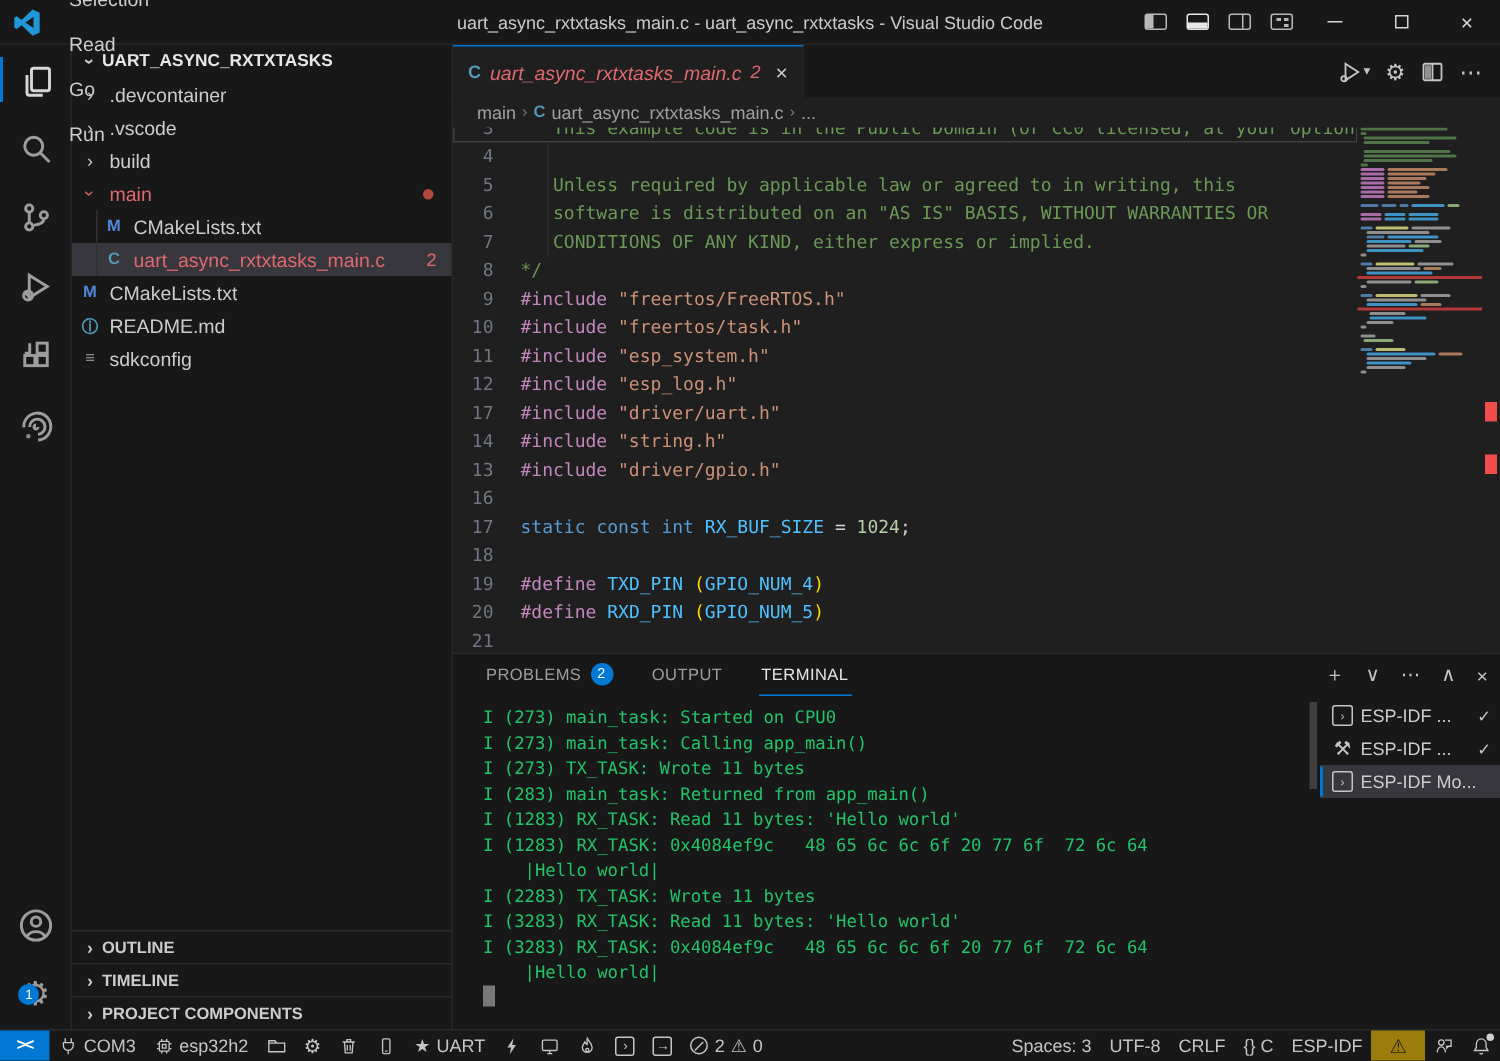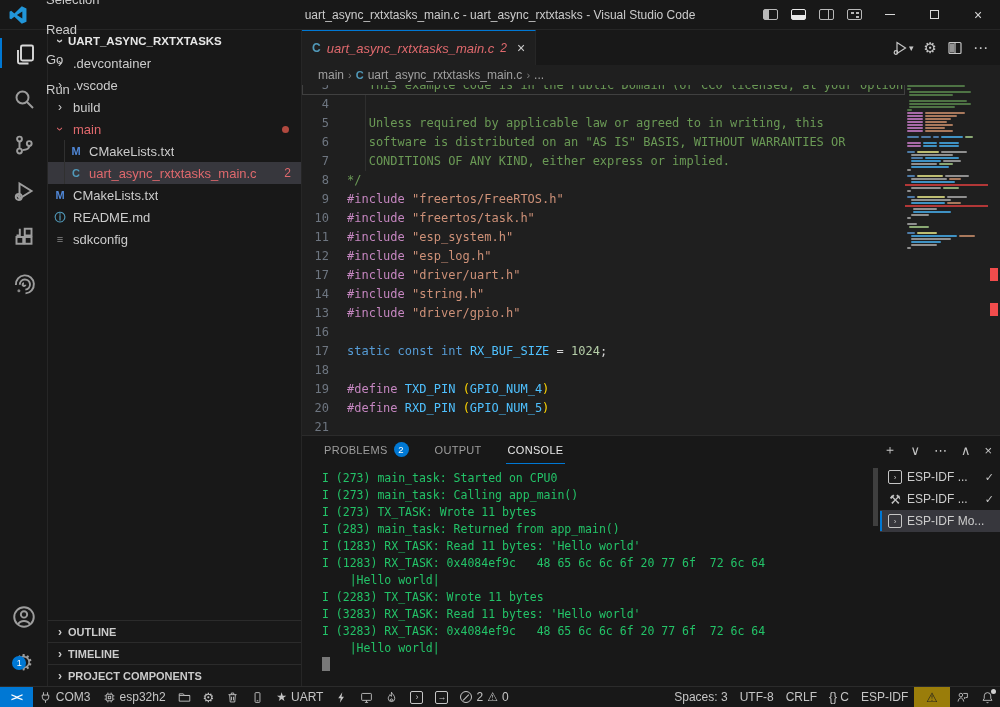--- a/index.html
+++ b/index.html
@@ -641,21 +641,21 @@
       </div>
 
       <div class="panel">
         <div class="panel-header">
           <span id="paneltabs" style="display:flex;height:28px">
               <span class="ptab ">
      PROBLEMS<span class="pbadge">2</span></span>
               <span class="ptab ">
      OUTPUT</span>
               <span class="ptab active">
-     CONSOLE</span>
+     TERMINAL</span>
             </span>
           <span class="panel-actions" id="panelactions">
               <span>＋</span>
               <span>∨</span>
               <span>⋯</span>
               <span>∧</span>
               <span>×</span>
             </span>
         </div>
         <div class="panel-body">

